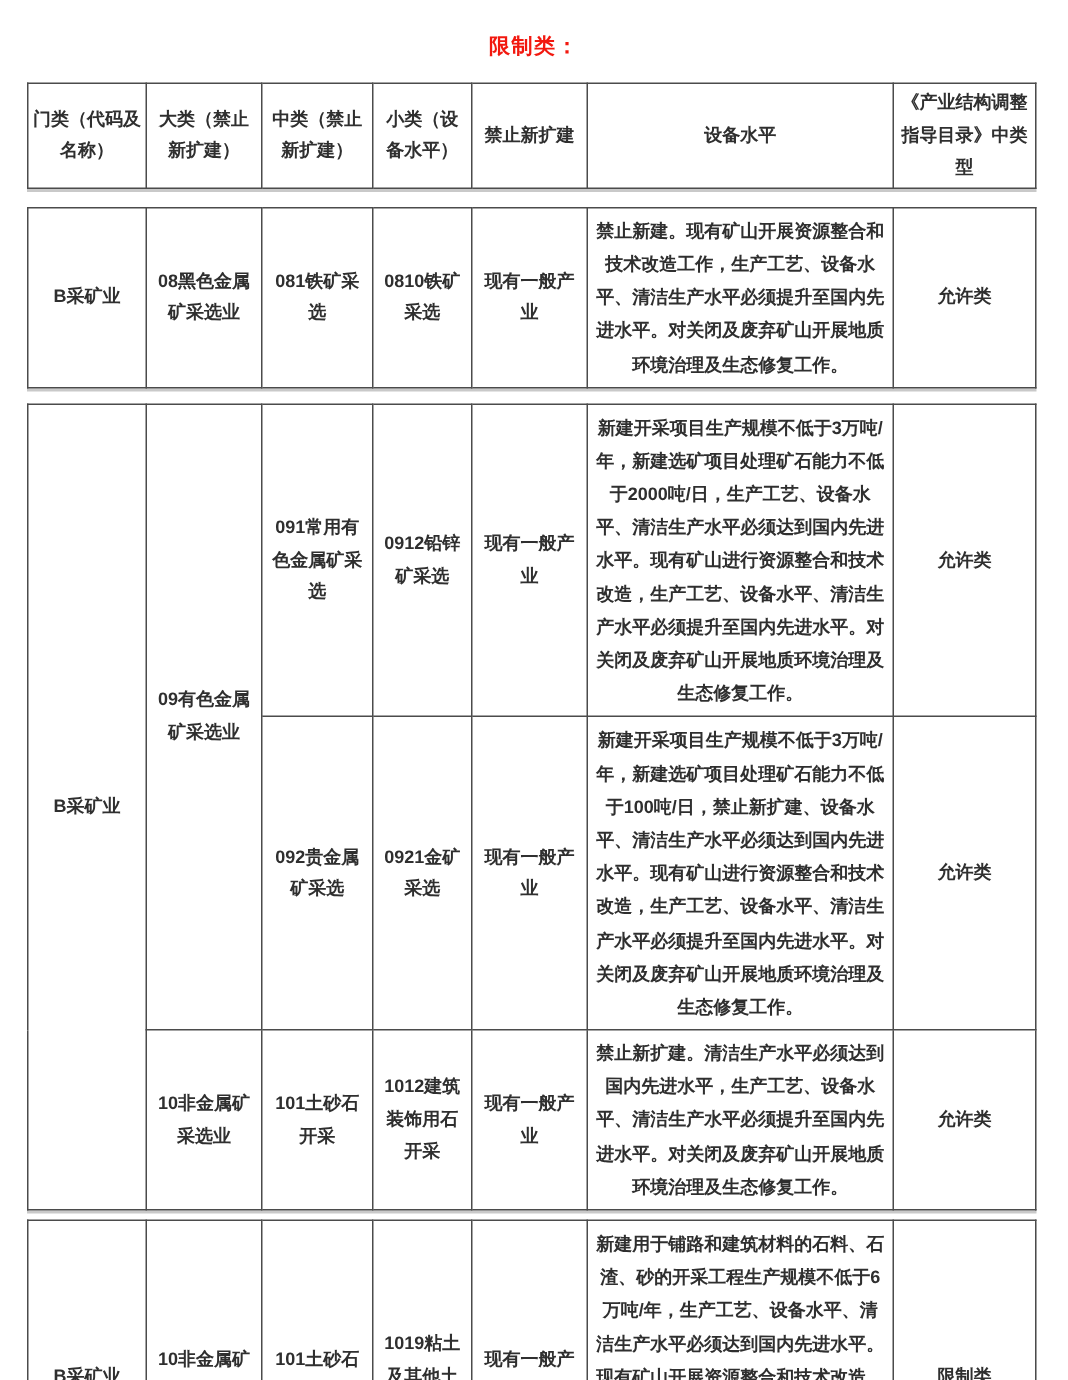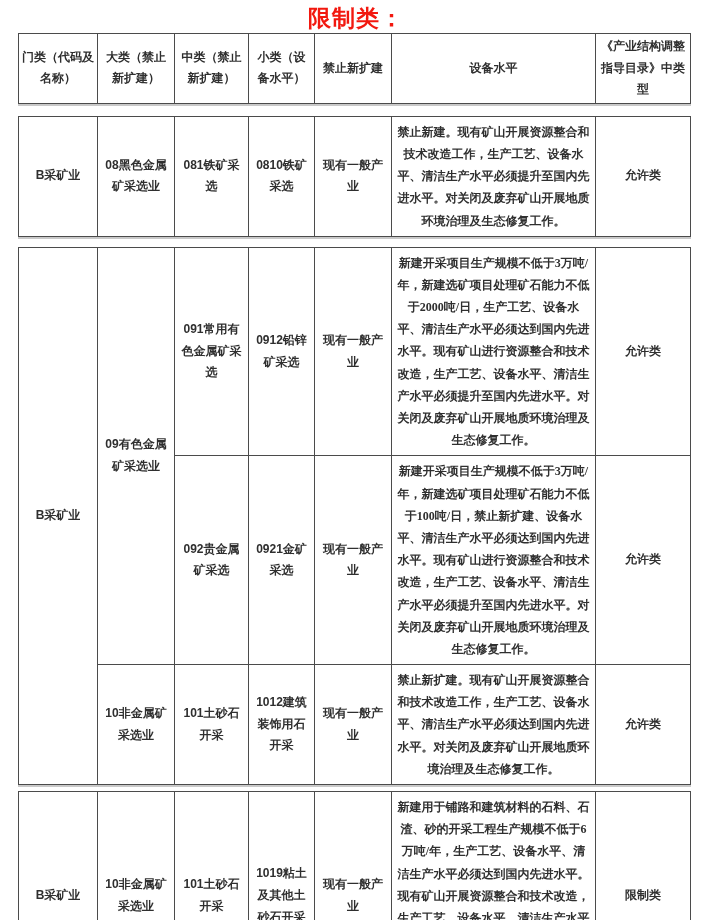--- a/index.html
+++ b/index.html
@@ -11,23 +11,23 @@
   *{box-sizing:border-box;}
   html,body{margin:0;padding:0;}
   body{
     width:712px;height:920px;
     background:var(--bg);
     font-family:"Liberation Sans","DejaVu Sans",sans-serif;
     overflow:hidden;
   }
   .page{position:relative;width:712px;height:920px;}
   .doc-title{
-    padding-top:3px;
+    padding-top:22px;
     text-align:center;
-    font-size:23px;
+    font-size:14px;
     font-weight:bold;
     letter-spacing:1px;
     color:var(--title-red);
     height:33px;
   }
   table.tbl{
     border-collapse:collapse;
     table-layout:fixed;
     width:672px;
     margin-left:18px;
@@ -39,31 +39,31 @@
     font-size:12px;
     font-weight:600;
     color:var(--text);
     text-align:center;
     vertical-align:middle;
     padding:2px 3px;
     line-height:1.8;
     word-break:break-all;
   }
   .tbl th{font-weight:700;}
-  .header-tbl{}
+  .header-tbl{margin-top:22px;}
   .block-1{margin-top:12px;}
   .block-2{margin-top:10px;}
   .block-3{margin-top:6px;}
   tr.hrow{height:56px;}
   tr.r1{height:113px;}
   tr.r2{height:178px;}
   tr.r3{height:179px;}
   tr.r4{height:115px;}
   tr.r5{height:170px;}
-  td.ctl{line-height:1.85;padding:4px 5px;font-family:Liberation Serif, serif;}
+  td.ctl{line-height:1.85;padding:4px 5px;}
 </style>
 </head>
 <body>
 
 <div class="page">
 
   <div class="doc-title">限制类：</div>
 
   <table class="tbl header-tbl">
     <colgroup>
@@ -136,21 +136,21 @@
       <td>0921金矿采选</td>
       <td>现有一般产业</td>
       <td class="ctl">新建开采项目生产规模不低于3万吨/年，新建选矿项目处理矿石能力不低于100吨/日，禁止新扩建、设备水平、清洁生产水平必须达到国内先进水平。现有矿山进行资源整合和技术改造，生产工艺、设备水平、清洁生产水平必须提升至国内先进水平。对关闭及废弃矿山开展地质环境治理及生态修复工作。</td>
       <td>允许类</td>
     </tr>
     <tr class="r4">
       <td>10非金属矿采选业</td>
       <td>101土砂石开采</td>
       <td>1012建筑装饰用石开采</td>
       <td>现有一般产业</td>
-      <td class="ctl">禁止新扩建。现有矿山开展资源整合和技术改造工作，生产工艺、设备水平、清洁生产水平必须达到国内先进水平。对关闭及废弃矿山开展地质环境治理及生态修复工作。</td>
+      <td class="ctl">禁止新扩建。清洁生产水平必须达到国内先进水平，生产工艺、设备水平、清洁生产水平必须提升至国内先进水平。对关闭及废弃矿山开展地质环境治理及生态修复工作。</td>
       <td>允许类</td>
     </tr>
   </tbody>
     </table>
 
   <table class="tbl block-3">
     <colgroup>
       <col style="width:79px">
         <col style="width:77px">
         <col style="width:74px">

